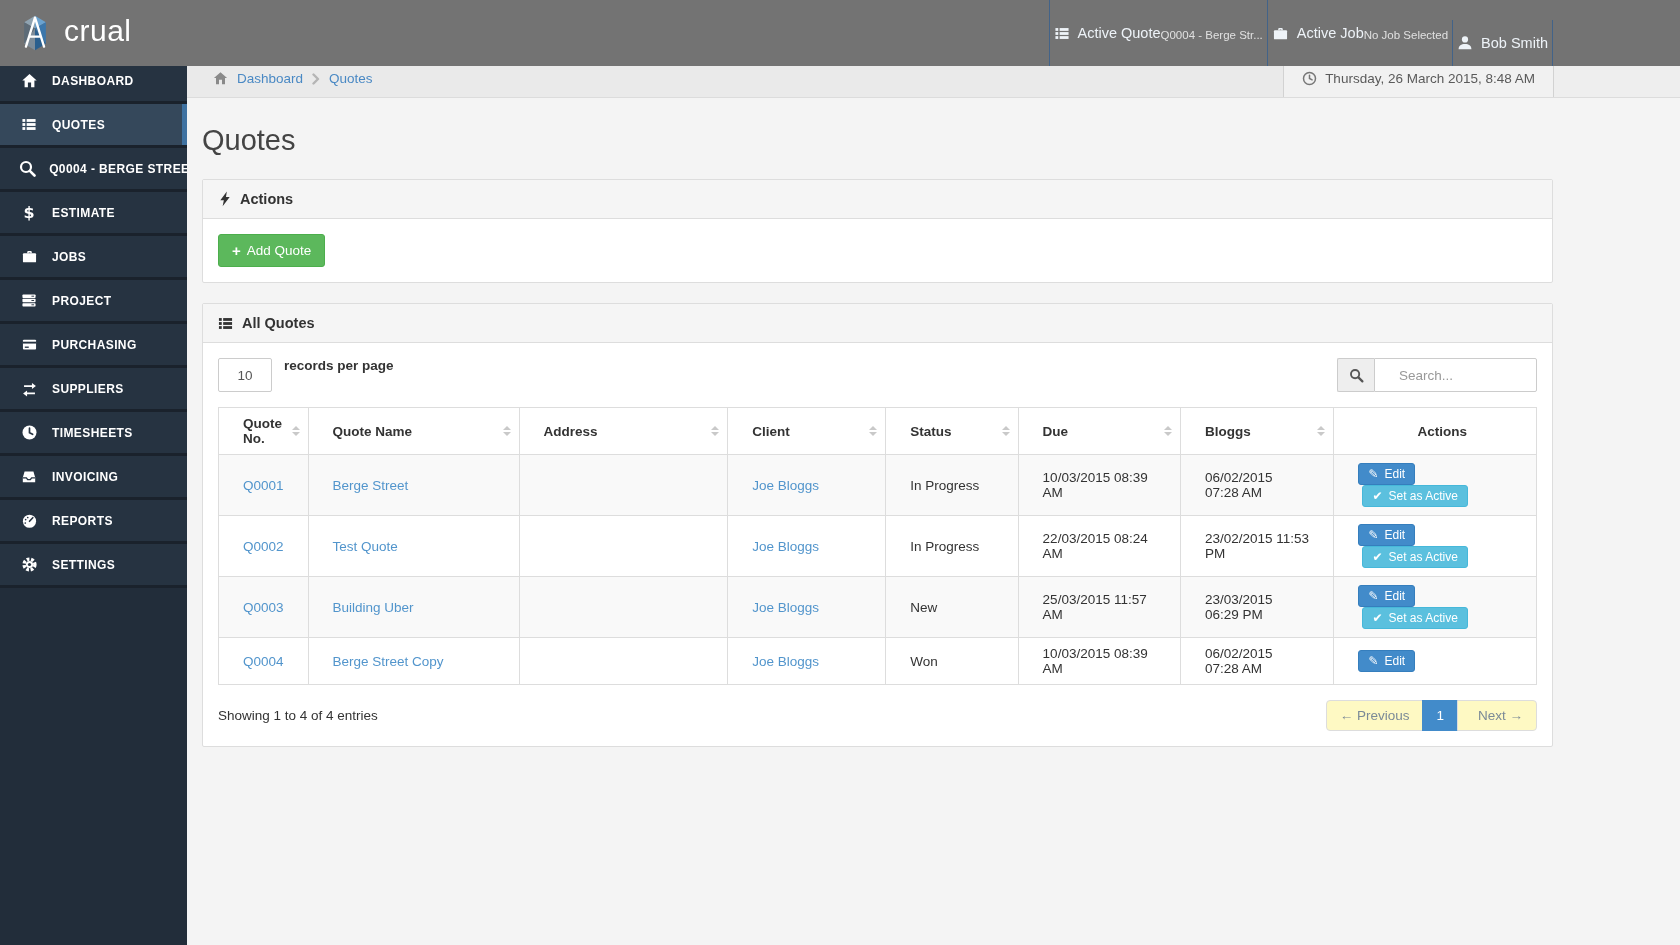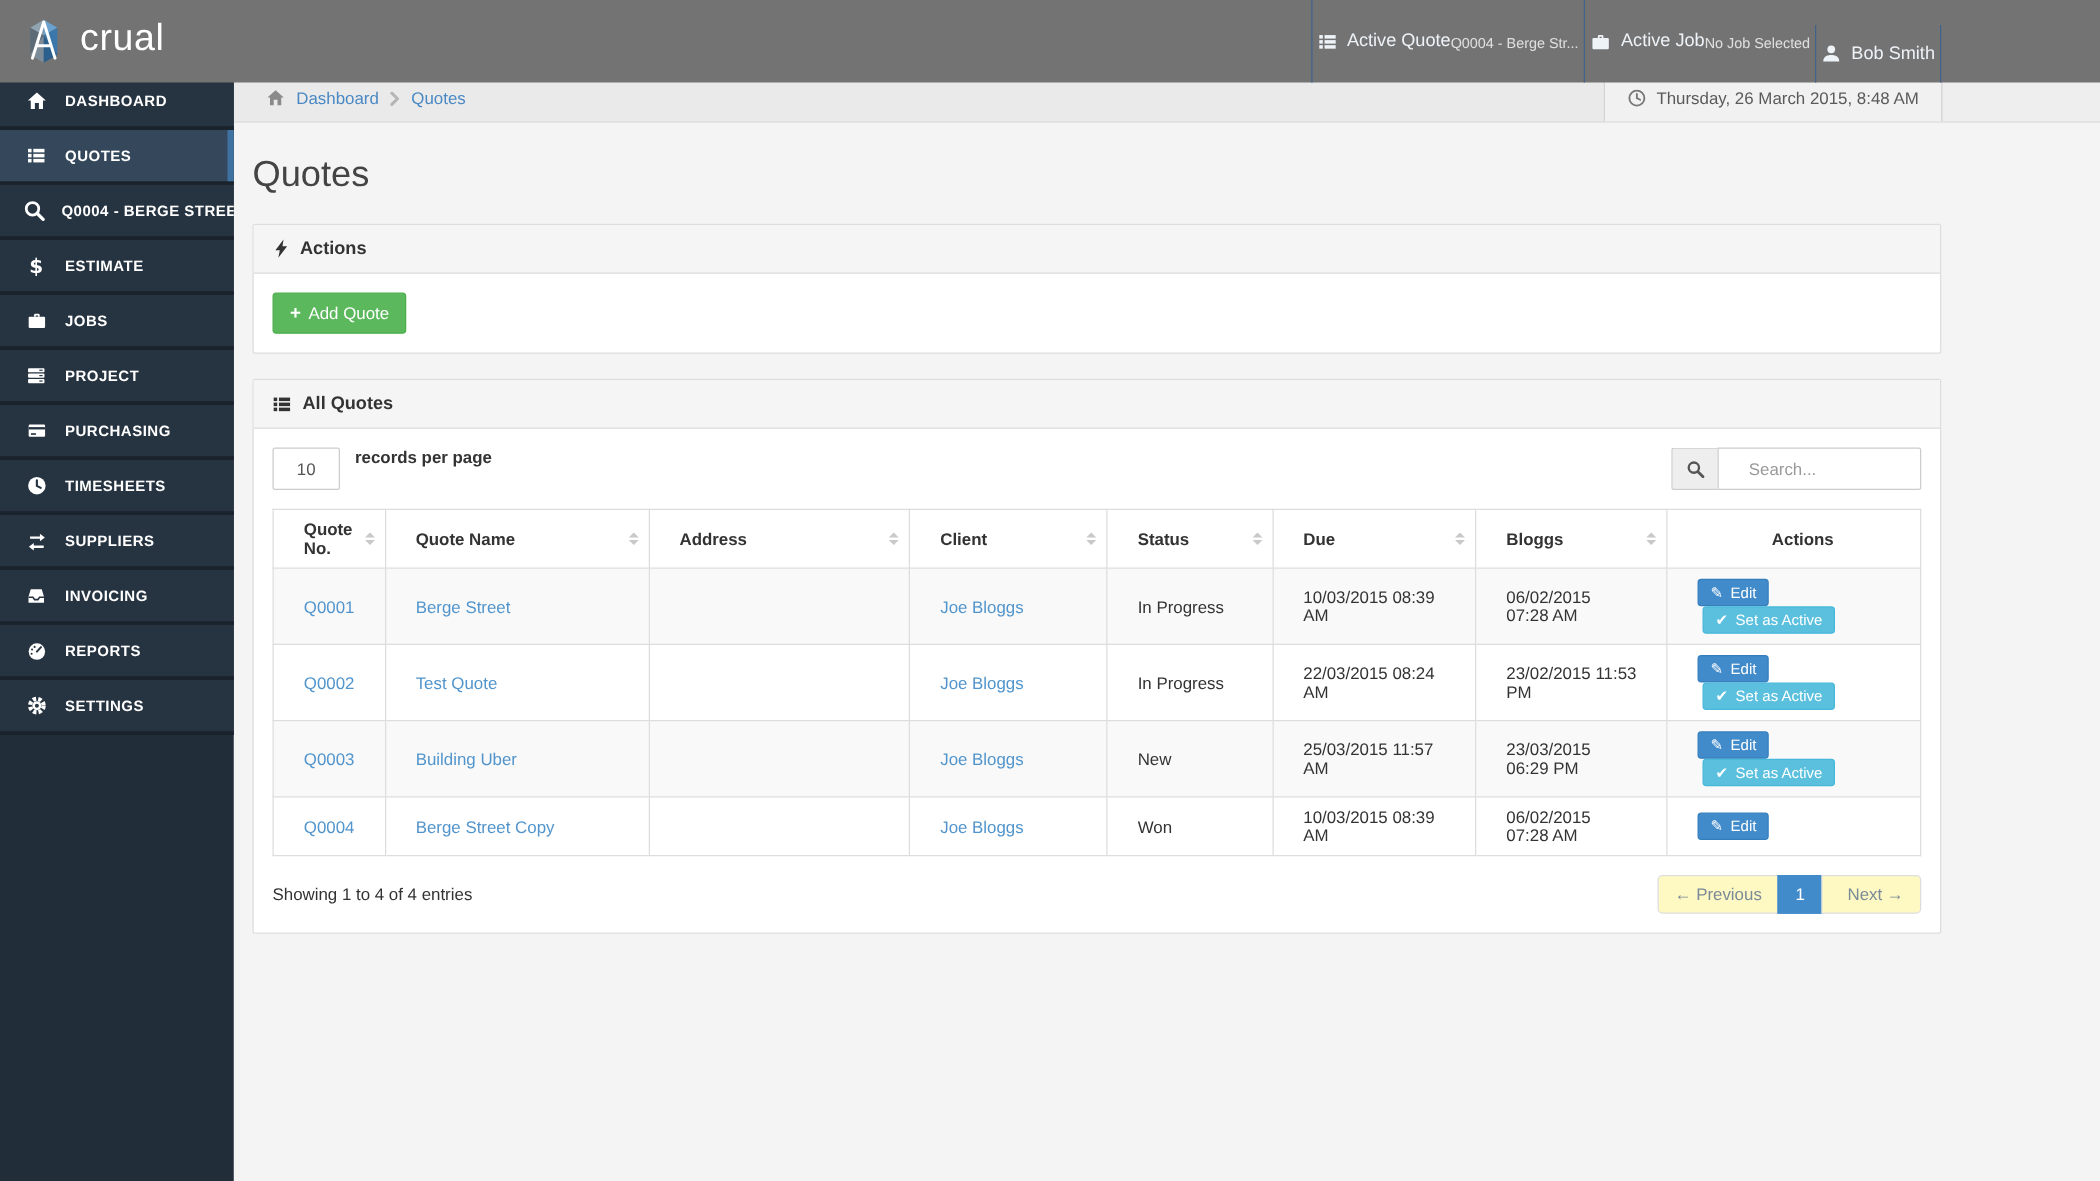--- a/index.html
+++ b/index.html
@@ -209,35 +209,35 @@
           <svg width="17" height="15" viewBox="0 0 16 16" fill="currentColor">
             <rect x="1" y="2.8" width="14" height="10.4" rx="1"></rect>
             <rect x="1" y="5" width="14" height="2" fill="#263341"></rect>
             <rect x="3" y="10.2" width="4.2" height="1.4" fill="#263341"></rect>
           </svg>
         </span>
         <span class="side-label">PURCHASING</span>
       </div>
       <div class="side-item">
         <span class="ico">
+          <svg width="17" height="16" viewBox="0 0 16 17" fill="currentColor">
+            <path d="M2.2 4.4 H10.6 V2.2 L14.8 5.4 L10.6 8.6 V6.4 H2.2 Z"></path>
+            <path d="M13.8 12.2 H5.4 V10 L1.2 13.2 L5.4 16.4 V14.2 H13.8 Z"></path>
+          </svg>
+        </span>
+        <span class="side-label">SUPPLIERS</span>
+      </div>
+      <div class="side-item">
+        <span class="ico">
           <svg width="17" height="17" viewBox="0 0 17 17">
             <circle cx="8.5" cy="8.5" r="7" fill="currentColor"></circle>
             <path d="M8.5 4.2 V8.7 L11.6 10.3" stroke="#263341" stroke-width="1.7" fill="none" stroke-linecap="round"></path>
           </svg>
         </span>
         <span class="side-label">TIMESHEETS</span>
-      </div>
-      <div class="side-item">
-        <span class="ico">
-          <svg width="17" height="16" viewBox="0 0 16 17" fill="currentColor">
-            <path d="M2.2 4.4 H10.6 V2.2 L14.8 5.4 L10.6 8.6 V6.4 H2.2 Z"></path>
-            <path d="M13.8 12.2 H5.4 V10 L1.2 13.2 L5.4 16.4 V14.2 H13.8 Z"></path>
-          </svg>
-        </span>
-        <span class="side-label">SUPPLIERS</span>
       </div>
       <div class="side-item">
         <span class="ico">
           <svg width="16" height="15" viewBox="0 0 16 16" fill="currentColor">
             <path d="M1.4 9 L3.3 2.6 H12.7 L14.6 9 V14 H1.4 Z"></path>
             <path d="M1.4 9.4 H5.2 L6.6 11.4 H9.4 L10.8 9.4 H14.6" stroke="#263341" stroke-width="1.4" fill="none"></path>
           </svg>
         </span>
         <span class="side-label">INVOICING</span>
       </div>

